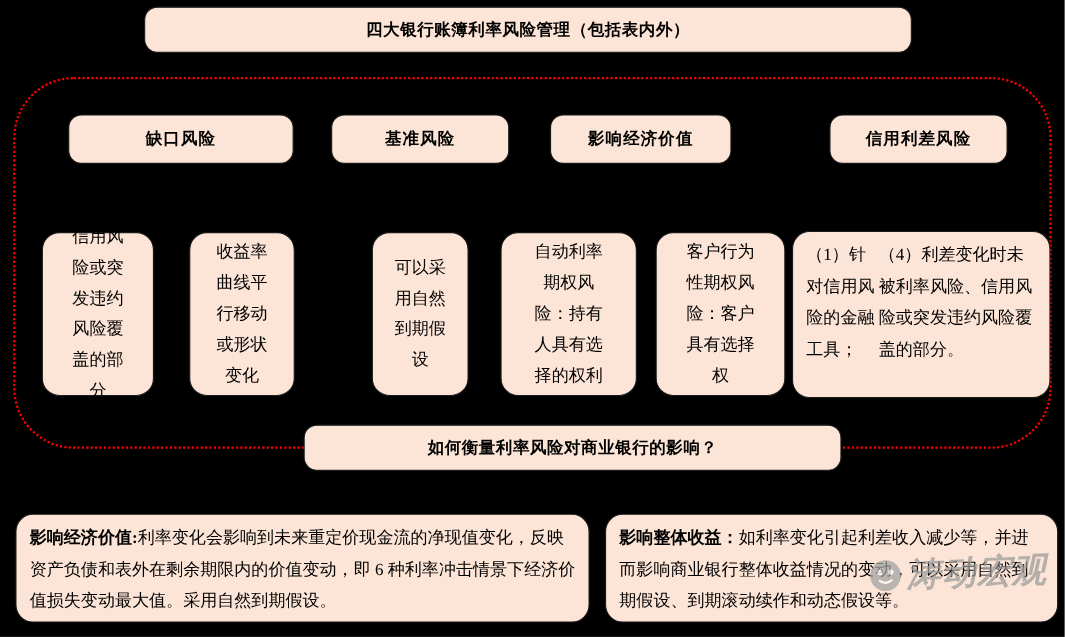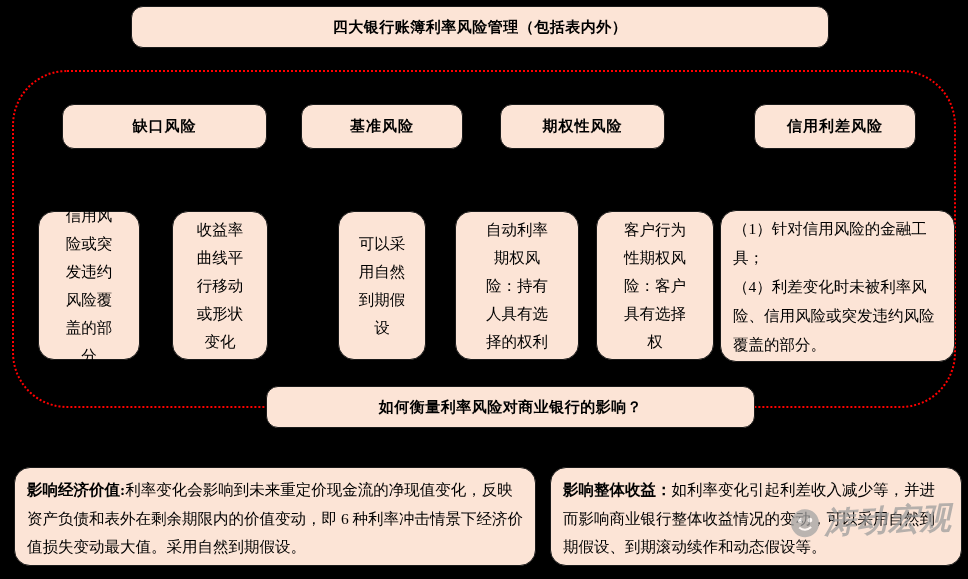--- a/index.html
+++ b/index.html
@@ -25,21 +25,21 @@
   }
   .node.tall{border-radius:16px;}
   .title-box{font-weight:bold;font-size:15px;letter-spacing:.5px;}
   .lv2{font-weight:bold;font-size:15px;letter-spacing:1px;}
   .cause{font-size:15.5px;line-height:28px;}
   .cause .wrap3{display:inline-block;width:3.15em;}
   .cause .wrap4{display:inline-block;width:4.2em;}
   .cause-wide{
     font-size:15.5px;line-height:29px;
     text-align:left;align-items:flex-start;
-    flex-direction:column;justify-content:center;
+    flex-direction:row;justify-content:center;
     padding:6px 12px;
   }
   .cause-wide p{margin:0;}
   .question-box{font-weight:bold;font-size:15px;letter-spacing:.5px;}
   .impact{
     font-size:15.5px;line-height:28.5px;
     text-align:left;align-items:flex-start;
     padding:8px 12px;border-radius:16px;
   }
   .impact p{margin:0;}
@@ -125,21 +125,21 @@
     <span>四大银行账簿利率风险管理（包括表内外）</span>
   </div>
 
   <div class="node lv2" style="left:62px;top:104px;width:205px;height:45px;">
     <span>缺口风险</span>
   </div>
   <div class="node lv2" style="left:301px;top:104px;width:162px;height:45px;">
     <span>基准风险</span>
   </div>
   <div class="node lv2" style="left:500px;top:104px;width:165px;height:45px;">
-    <span>期权性风险</span>
+    <span>影响经济价值</span>
   </div>
   <div class="node lv2" style="left:754px;top:104px;width:162px;height:45px;">
     <span>信用利差风险</span>
   </div>
 
   <div class="node tall cause" style="left:38px;top:211px;width:102px;height:149px;">
     <span class="wrap3">信用风险或突发违约风险覆盖的部分</span>
   </div>
   <div class="node tall cause" style="left:172px;top:211px;width:96px;height:149px;">
     <span class="wrap3">收益率曲线平行移动或形状变化</span>
@@ -151,21 +151,21 @@
     <span class="wrap4">客户行为性期权风险：客户具有选择权</span>
   </div>
   <div class="node tall cause" style="left:455px;top:211px;width:124px;height:149px;">
     <span class="wrap4">自动利率期权风险：持有人具有选择的权利</span>
   </div>
   <div class="node tall cause-wide" style="left:720px;top:210px;width:235px;height:152px;">
     <p>（1）针对信用风险的金融工具；</p>
     <p>（4）利差变化时未被利率风险、信用风险或突发违约风险覆盖的部分。</p>
   </div>
 
-  <div class="node question-box" style="left:266px;top:386px;width:489px;height:42px;">
+  <div class="node question-box" style="left:276px;top:386px;width:489px;height:42px;">
     <span>如何衡量利率风险对商业银行的影响？</span>
   </div>
 
   <div class="node tall impact" style="left:14px;top:467px;width:522px;height:99px;">
     <p><b>影响经济价值:</b><span>利率变化会影响到未来重定价现金流的净现值变化，反映资产负债和表外在剩余期限内的价值变动，即 6 种利率冲击情景下经济价值损失变动最大值。采用自然到期假设。</span></p>
   </div>
   <div class="node tall impact" style="left:550px;top:467px;width:412px;height:99px;">
     <p><b>影响整体收益：</b><span>如利率变化引起利差收入减少等，并进而影响商业银行整体收益情况的变动，可以采用自然到期假设、到期滚动续作和动态假设等。</span></p>
   </div>
 

